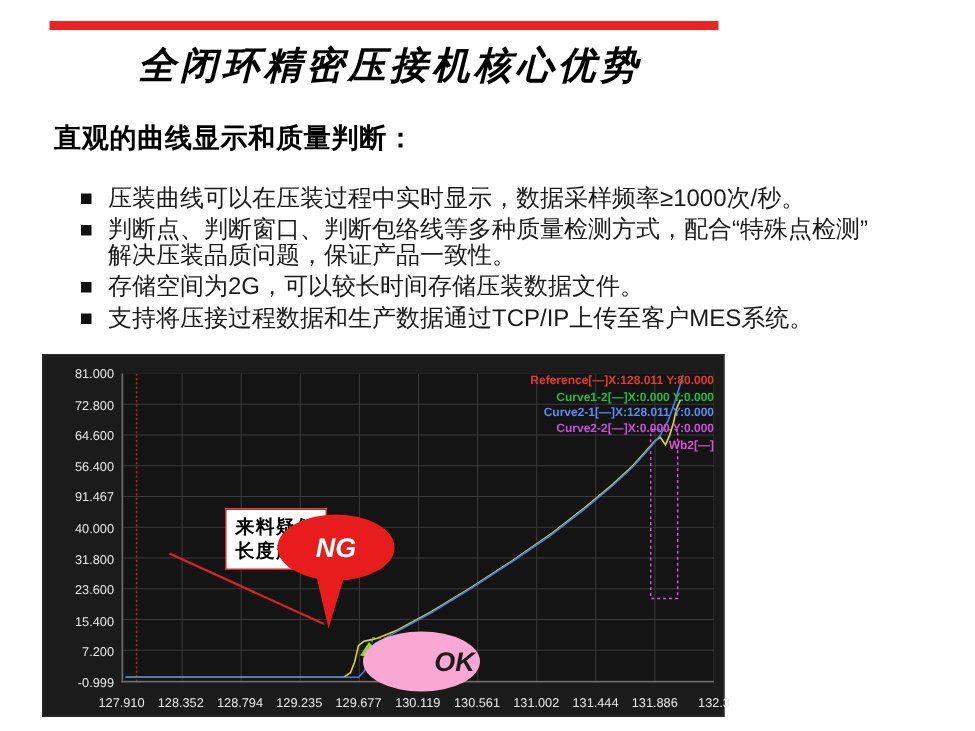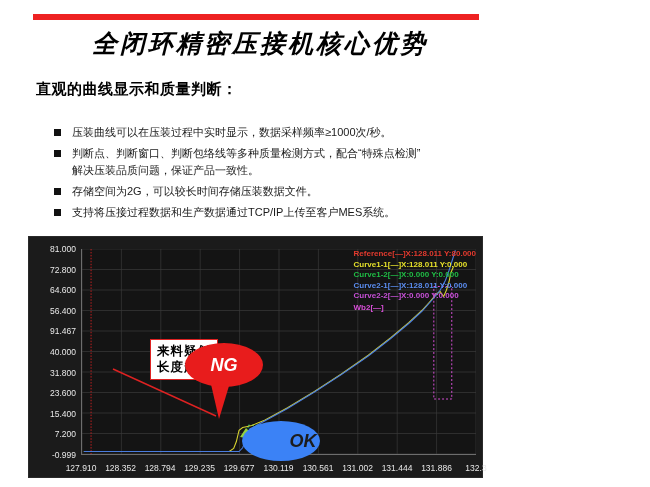--- a/index.html
+++ b/index.html
@@ -22,28 +22,28 @@
     text-align:center;
     font-family:"DejaVu Serif", serif;
     font-weight:bold;
     font-size:25px;
     letter-spacing:3px;
     color:#000;
     font-style:italic;
   }
   .subtitle {
     position:absolute; left:36px; top:80px;
-    font-size:15px; font-weight:bold; color:#000;
+    font-size:18px; font-weight:bold; color:#000;
     letter-spacing:0.5px;
   }
 
   
   .bullets { position:absolute; left:52px; top:124px; width:580px; }
   .bullet { position:relative; padding-left:20px; margin-bottom:4px;
-            font-size:11px; line-height:17px; color:#1a1a1a; }
+            font-size:16px; line-height:17px; color:#1a1a1a; }
   .bullet .sq {
     position:absolute; left:2px; top:5px; width:7px; height:7px;
     background:#111;
   }
   .bullet .l2 { display:block; padding-left:0; }
 
   
   .chart-panel {
     position:absolute; left:28px; top:236px; width:455px; height:242px;
     background:#1b1b1b;
@@ -70,21 +70,21 @@
 
   .xaxis { position:absolute; left:52px; right:6px; bottom:4px; height:14px; }
   .xtick {
     position:absolute; bottom:0; font-size:8.5px; color:#e8e8e8;
     transform:translateX(-50%); white-space:nowrap;
   }
 
   
   .legend {
     position:absolute; right:6px; top:12px;
-    text-align:left; line-height:10.5px;
+    text-align:right; line-height:10.5px;
     font-size:8px; font-weight:bold;
     font-family:"Liberation Sans", sans-serif;
     pointer-events:auto;
   }
   .legend div { white-space:nowrap; }
   .lg-ref   { color:#e23a2e; }
   .lg-c11   { color:#e5e02a; }
   .lg-c12   { color:#1fbd45; }
   .lg-c21   { color:#5b8df0; }
   .lg-c22   { color:#c850d8; }
@@ -101,21 +101,21 @@
     margin-left:37px;
   }
   .ng-bubble {
     position:absolute; left:185px; top:343px; width:78px; height:44px;
     background:#e81c1c; border-radius:50%;
     color:#ffffff; font-style:italic; font-weight:bold; font-size:18px;
     display:flex; align-items:center; justify-content:center;
   }
   .ok-bubble {
     position:absolute; left:242px; top:421px; width:78px; height:40px;
-    background:#3b82f6; border-radius:50%;
+    background:#f9a8d4; border-radius:50%;
     color:#1c1c1c; font-style:italic; font-weight:bold; font-size:18px;
     display:flex; align-items:center; justify-content:center;padding-left:44px;
   }
   .ann-svg { position:absolute; left:0; top:0; width:650px; height:487px;
              pointer-events:none; }
 </style>
 </head>
 <body>
 
 <div class="slide">
@@ -202,21 +202,20 @@
           <line x1="9.133712984054556" y1="0" x2="9.133712984054556" y2="208" stroke="#c02020" stroke-width="1" stroke-dasharray="1.5,1.5"></line>
           <rect x="167.30068337129734" y="178.8314491640142" width="17.182232346241193" height="20.29293040159024" fill="none" stroke="#18c77c" stroke-width="1" stroke-dasharray="2,2"></rect>
           <rect x="354.49658314350825" y="38.049244502981736" width="18.086560364463537" height="114.14773350894524" fill="none" stroke="#d84fd8" stroke-width="1" stroke-dasharray="2,2"></rect>
           <polyline points="1.81,205.47 148.31,205.47 152.83,202.42 155.54,195.32 158.26,183.90 161.87,181.11 165.49,180.35 170.92,179.09 184.48,173.50 207.09,161.08 234.22,144.59 261.35,126.83 288.48,107.81 311.09,90.05 329.18,74.83 342.74,62.15 351.78,52.00 357.21,45.66 360.83,43.12 364.44,48.20 367.16,41.85 369.87,32.98 371.68,24.10 374.39,17.76" fill="none" stroke="#d8d430" stroke-width="1.1"></polyline>
           <polyline points="1.81,205.47 158.26,205.47 161.87,201.66 165.49,192.78 169.11,182.64 174.54,179.85 184.48,174.27 207.09,161.84 234.22,145.09 261.35,127.34 288.48,108.57 311.09,90.81 329.18,75.59 342.74,62.91 353.59,50.73 360.83,41.85 366.25,31.71 369.87,21.56 373.49,10.15 376.20,1.27" fill="none" stroke="#4a7de0" stroke-width="1.1"></polyline>
         </svg>
     </div>
 
     <div class="legend" id="legend">
         <div class="lg-ref">Reference[—]X:128.011 Y:80.000</div>
-        <div class="lg-c11">Curve1-1[—]X:128.011 Y:0.000</div>
         <div class="lg-c12">Curve1-2[—]X:0.000 Y:0.000</div>
         <div class="lg-c21">Curve2-1[—]X:128.011 Y:0.000</div>
         <div class="lg-c22">Curve2-2[—]X:0.000 Y:0.000</div>
         <div class="lg-wb2">Wb2[—]</div>
       </div>
   </div>
 
   <svg class="ann-svg">
 
     <line x1="113" y1="369" x2="216" y2="416" stroke="#dd2222" stroke-width="1.4"></line>

